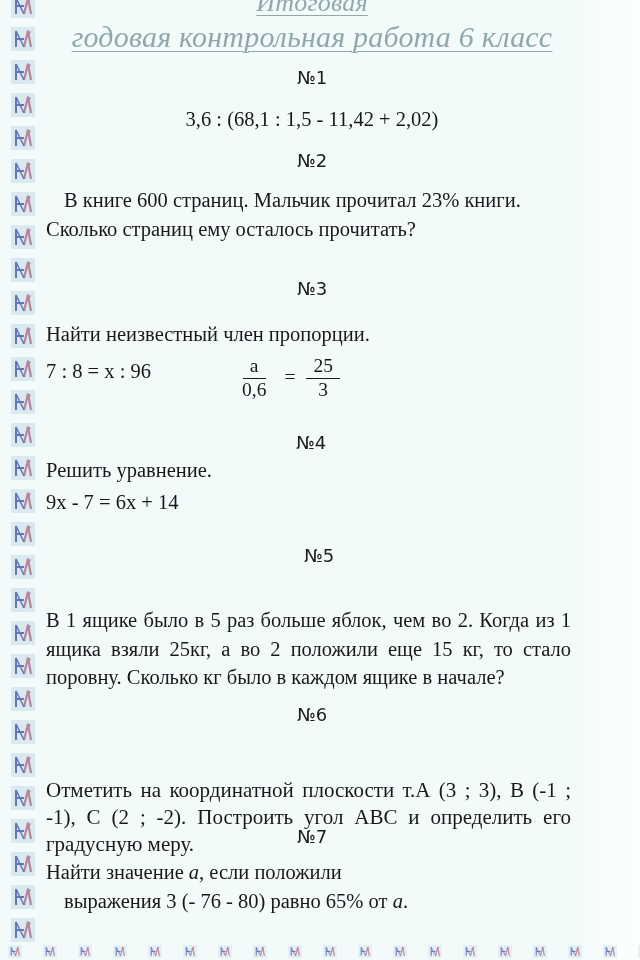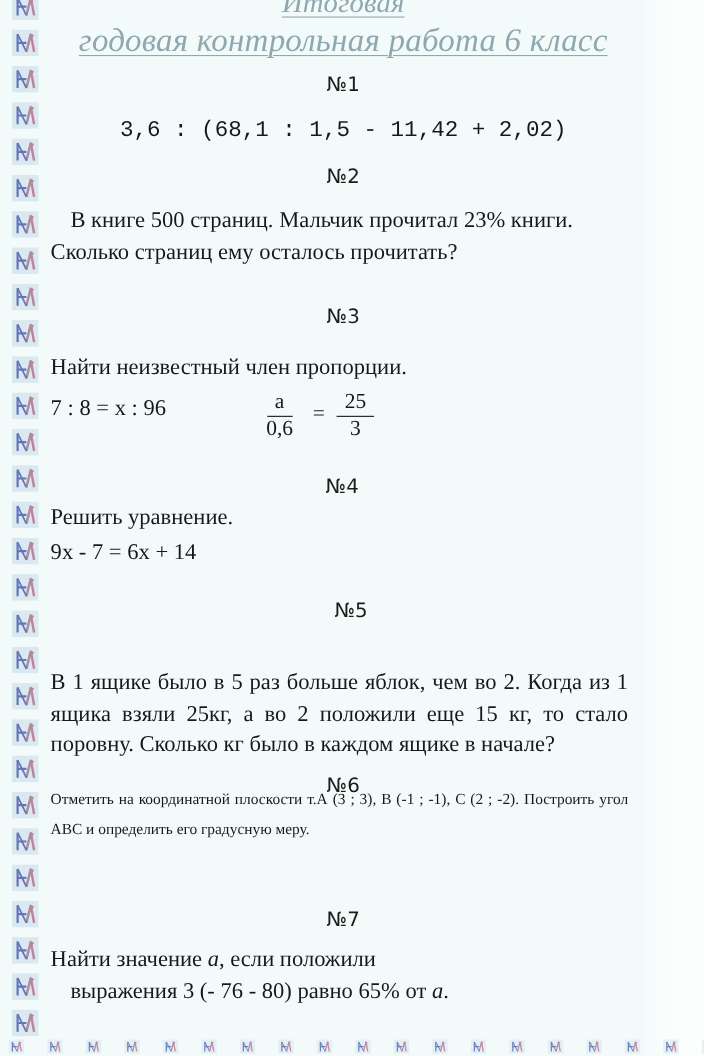--- a/index.html
+++ b/index.html
@@ -624,24 +624,24 @@
   <div class="right-band"></div>
 
   <div class="content">
 
     <div class="doc-title">
       <span class="tl-line l1">Итоговая</span>
       <span class="tl-line l2">годовая контрольная работа 6 класс</span>
     </div>
 
     <div class="tasknum" style="left:0; top:67px; width:532px; text-align:center;">№1</div>
-    <div class="expr" style="left:0; top:108px; width:532px; text-align:center;font-family:Liberation Mono, monospace;">3,6 : (68,1 : 1,5 - 11,42 + 2,02)</div>
+    <div class="expr" style="left:0; top:108px; width:532px; text-align:center;">3,6 : (68,1 : 1,5 - 11,42 + 2,02)</div>
 
     <div class="tasknum" style="left:0; top:150px; width:532px; text-align:center;">№2</div>
-    <div class="ttext" style="left:0; top:186px; width:520px; text-indent:18px;">В книге 500 страниц. Мальчик прочитал 23% книги. Сколько страниц ему осталось прочитать?</div>
+    <div class="ttext" style="left:0; top:186px; width:520px; text-indent:18px;">В книге 600 страниц. Мальчик прочитал 23% книги. Сколько страниц ему осталось прочитать?</div>
 
     <div class="tasknum" style="left:0; top:278px; width:532px; text-align:center;">№3</div>
     <div class="ttext" style="left:0; top:320px; width:520px;">Найти неизвестный член пропорции.</div>
     <div class="expr" style="left:0; top:360px;">7 : 8 = x : 96</div>
 
     <div class="frac-eq" style="left:184px; top:356px;">
       <span class="frac">
         <span class="num">a</span>
         <span class="den">0,6</span>
       </span>
@@ -653,21 +653,21 @@
     </div>
 
     <div class="tasknum" style="left:250px; top:432px;">№4</div>
     <div class="ttext" style="left:0; top:456px; width:520px;">Решить уравнение.</div>
     <div class="expr" style="left:0; top:491px;">9x - 7 = 6x + 14</div>
 
     <div class="tasknum" style="left:258px; top:545px;">№5</div>
     <div class="ttext just" style="left:0; top:606px; width:525px;">В 1 ящике было в 5 раз больше яблок, чем во 2. Когда из 1 ящика взяли 25кг, а во 2 положили еще 15 кг, то стало поровну. Сколько кг было в каждом ящике в начале?</div>
 
     <div class="tasknum" style="left:0; top:704px; width:532px; text-align:center;">№6</div>
-    <div class="ttext just" style="left:0; top:714px; width:525px; font-size:14px; line-height:27px;font-family:Liberation Serif, serif;">Отметить на координатной плоскости т.А (3 ; 3), В (-1 ; -1),  С (2 ; -2). Построить угол  АВС и определить его градусную меру.</div>
+    <div class="ttext just" style="left:0; top:777px; width:525px; font-size:21px; line-height:27px;font-family:Liberation Serif, serif;">Отметить на координатной плоскости т.А (3 ; 3), В (-1 ; -1),  С (2 ; -2). Построить угол  АВС и определить его градусную меру.</div>
 
     <div class="tasknum" style="left:0; top:826px; width:532px; text-align:center;">№7</div>
     <div class="ttext" style="left:0; top:858px; width:525px;">
       <span>Найти значение </span><i>a</i><span>, если положили</span><br>
       <span class="ind"></span><span>выражения   3   (- 76 - 80) равно 65% от </span><i>a</i><span>.</span>
     </div>
 
   </div>
 </div>
 

